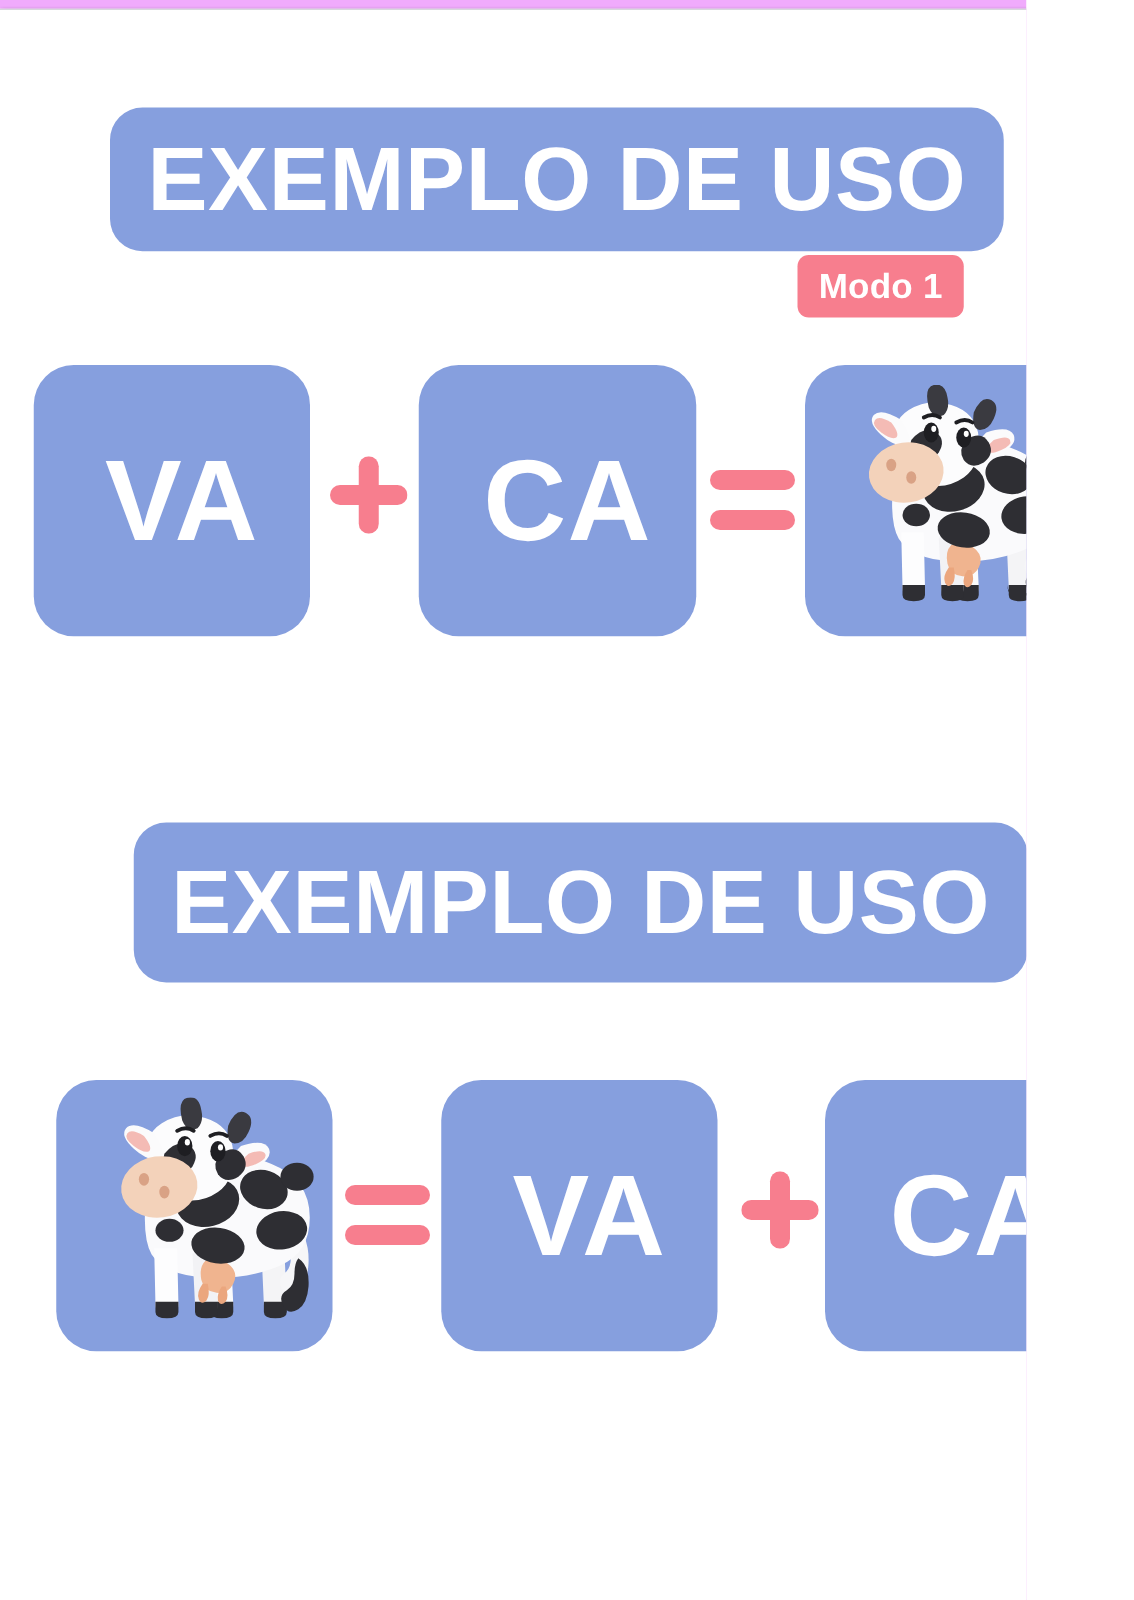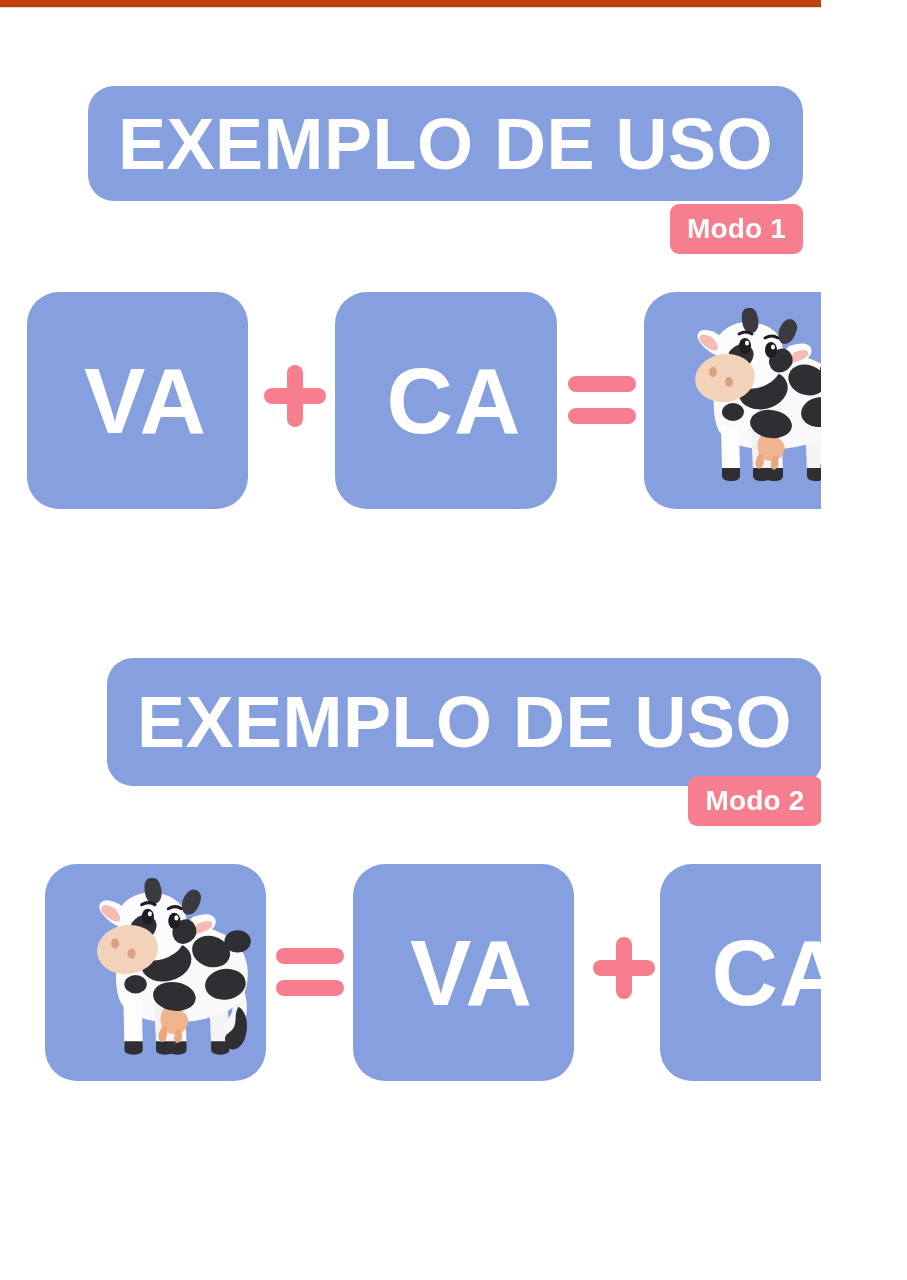--- a/index.html
+++ b/index.html
@@ -14,21 +14,21 @@
     overflow: hidden;
     font-family: "Liberation Sans", sans-serif;
     -webkit-font-smoothing: antialiased;
   }
 
   
   #page {
     position: relative;
     width: 821px;
     height: 1280px;
-    background: #c2410c;
+    background: #f0abfc;
     overflow: hidden;
   }
   .sheet {
     position: absolute;
     left: 0;
     top: 7px;
     width: 884px;
     height: 1273px;
     background: #ffffff;
     border-top: 1px solid #d7d7dc;
@@ -114,21 +114,21 @@
 </head>
 <body>
 
 <div id="page">
   <div class="sheet">
 
     <div class="title-bar" style="left:88px; top:78px; width:715px; height:115px;">
       <span class="title-text" style="font-size:72px;">EXEMPLO DE USO</span>
     </div>
 
-    <div class="mode-badge" style="left:670px; top:196px; width:133px; height:50px;">
+    <div class="mode-badge" style="left:638px; top:196px; width:133px; height:50px;">
       <span class="badge-text">Modo 1</span>
     </div>
 
     <div class="term-box" style="left:27px; top:284px; width:221px; height:217px;">
       <span class="term-text">VA</span>
     </div>
 
     <span class="op" style="left:264px; top:357px; width:62px; height:62px;">
       <svg width="62" height="62" viewBox="0 0 62 62" aria-hidden="true">
         <rect x="23" y="0" width="16" height="62" rx="8" fill="#F77E8E"></rect>
@@ -202,23 +202,20 @@
           <path d="M84 26 q7 -4 13 0" stroke="#1E1E22" stroke-width="3" fill="none" stroke-linecap="round"></path>
           <path d="M110 30 q7 -4 13 0" stroke="#1E1E22" stroke-width="3" fill="none" stroke-linecap="round"></path>
         </svg>
       </span>
     </div>
 
     <div class="title-bar" style="left:107px; top:650px; width:715px; height:128px;">
       <span class="title-text" style="font-size:72px;">EXEMPLO DE USO</span>
     </div>
 
-    <div class="mode-badge" style="left:688px; top:768px; width:134px; height:50px;">
-      <span class="badge-text">Modo 2</span>
-    </div>
 
     <div class="term-box" style="left:45px; top:856px; width:221px; height:217px;">
       <span class="cow-wrap">
         <svg width="200" height="190" viewBox="0 0 196 186" aria-hidden="true">
           <path d="M150 118 L152 162 q0 8 9 8 q9 0 9 -8 L168 118 Z" fill="#F4F4F6"></path>
           <path d="M152 160 h18 v8 q0 5 -9 5 q-9 0 -9 -5Z" fill="#2E2E33"></path>
           <path d="M108 120 L110 162 q0 8 9 8 q9 0 9 -8 L126 120 Z" fill="#FBFBFC"></path>
           <path d="M110 160 h18 v8 q0 5 -9 5 q-9 0 -9 -5Z" fill="#2E2E33"></path>
           <path d="M174 96 q14 12 13 34 q-1 16 -8 22 q-8 7 -13 -2 q-4 -8 3 -13 q5 -4 4 -16 q-1 -14 -9 -22Z" fill="#F6F6F8"></path>
           <path d="M179 126 q9 6 8 22 q-1 13 -8 18 q-8 5 -12 -3 q-4 -8 3 -12 q6 -4 6 -13 q0 -8 3 -12Z" fill="#2E2E33"></path>

